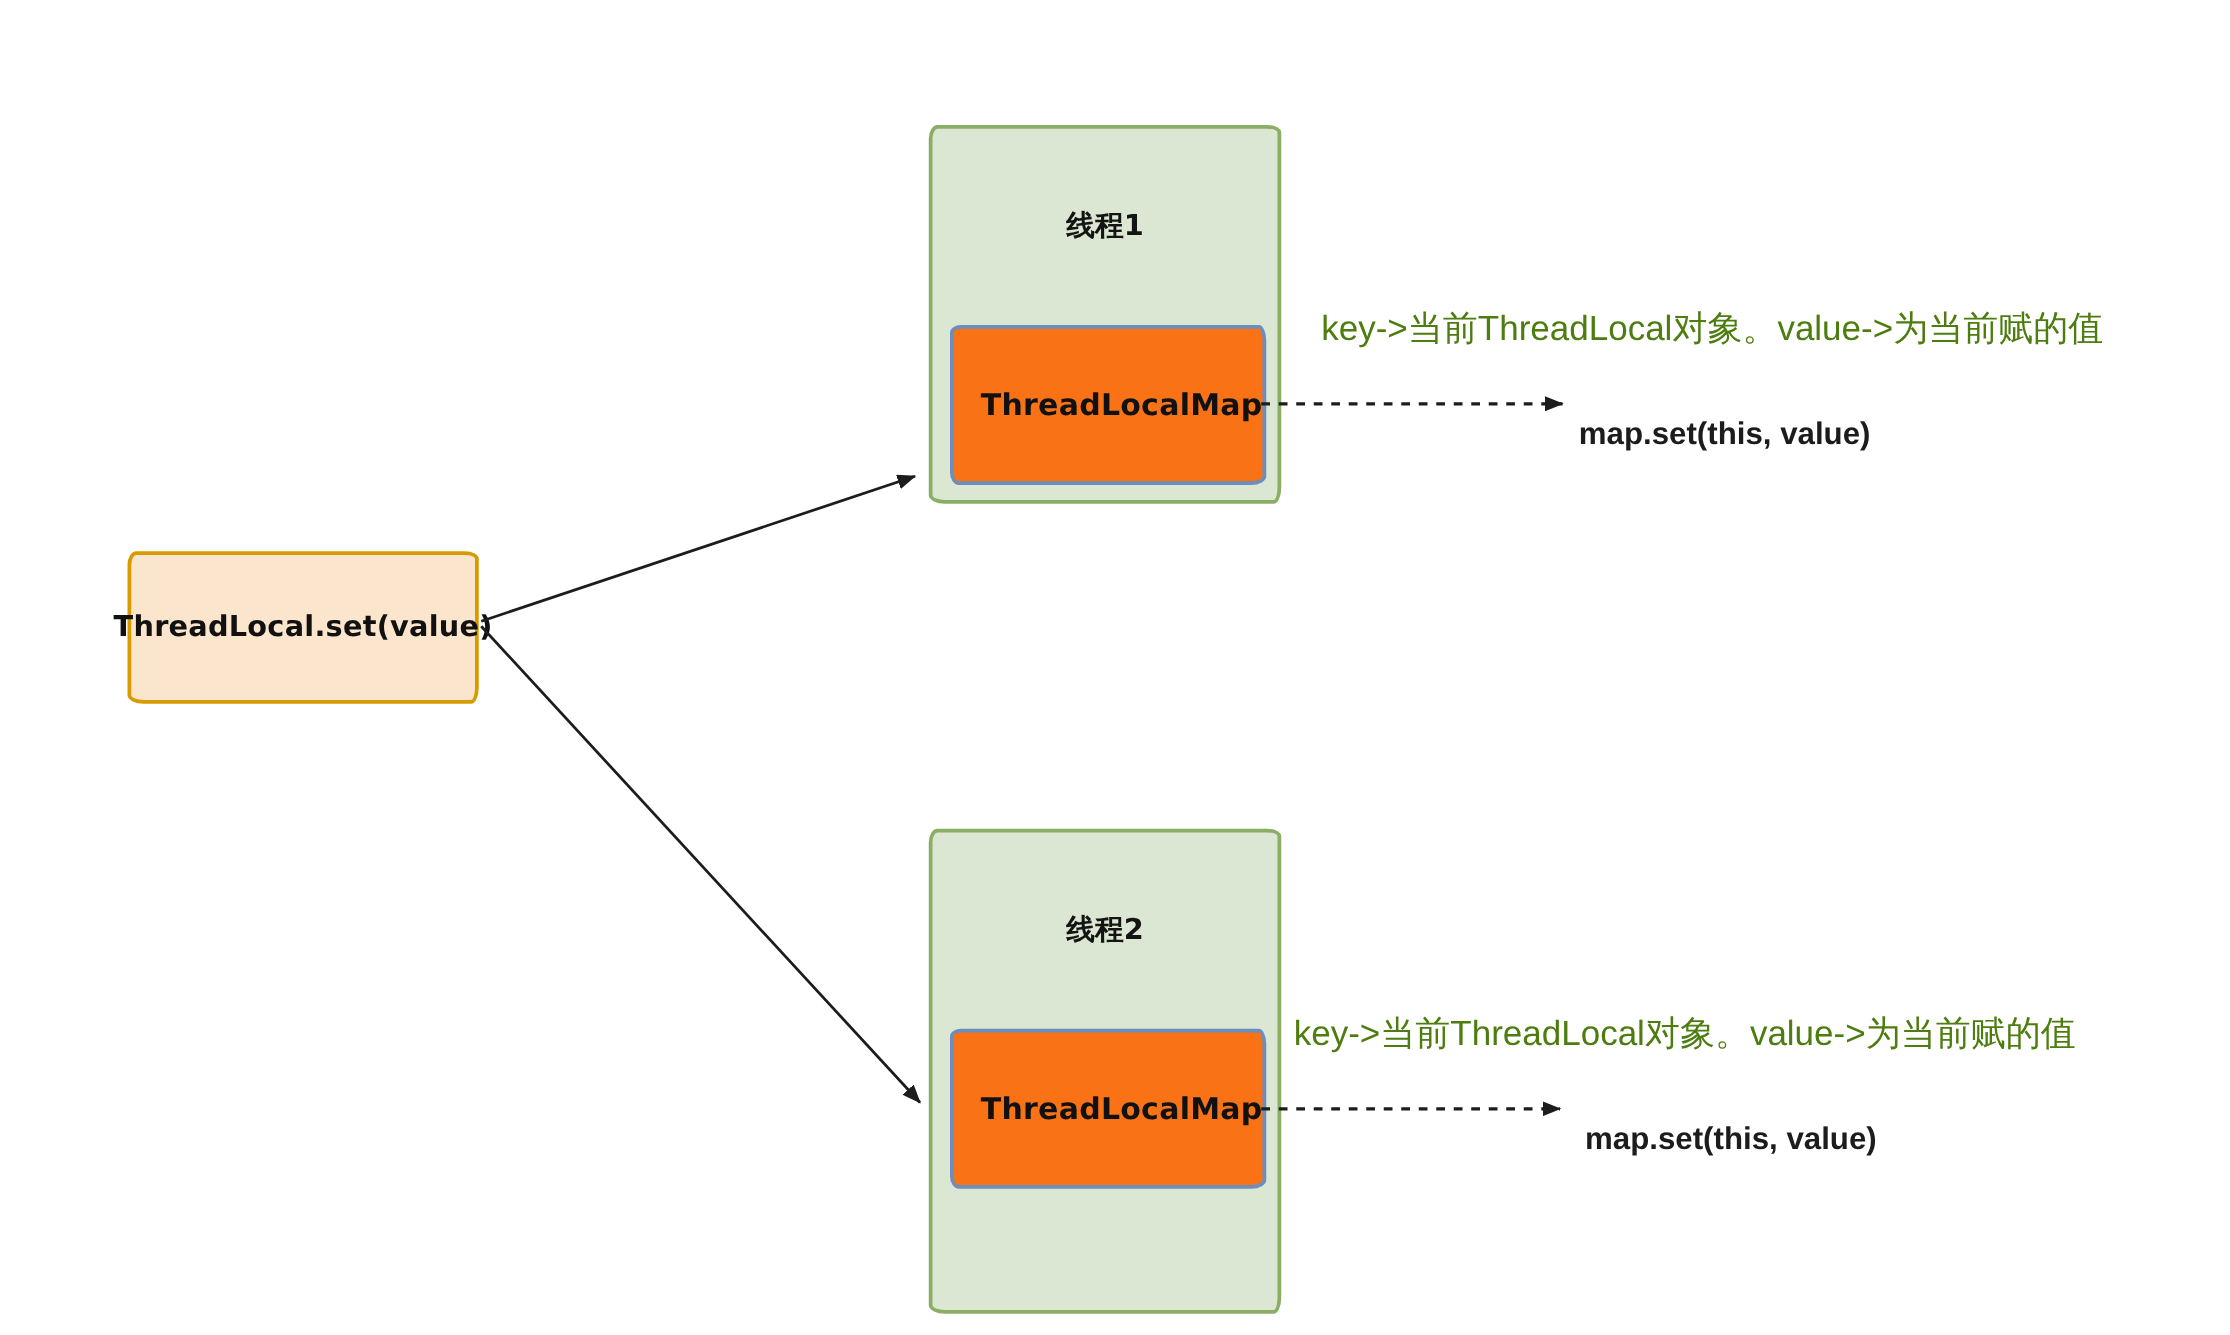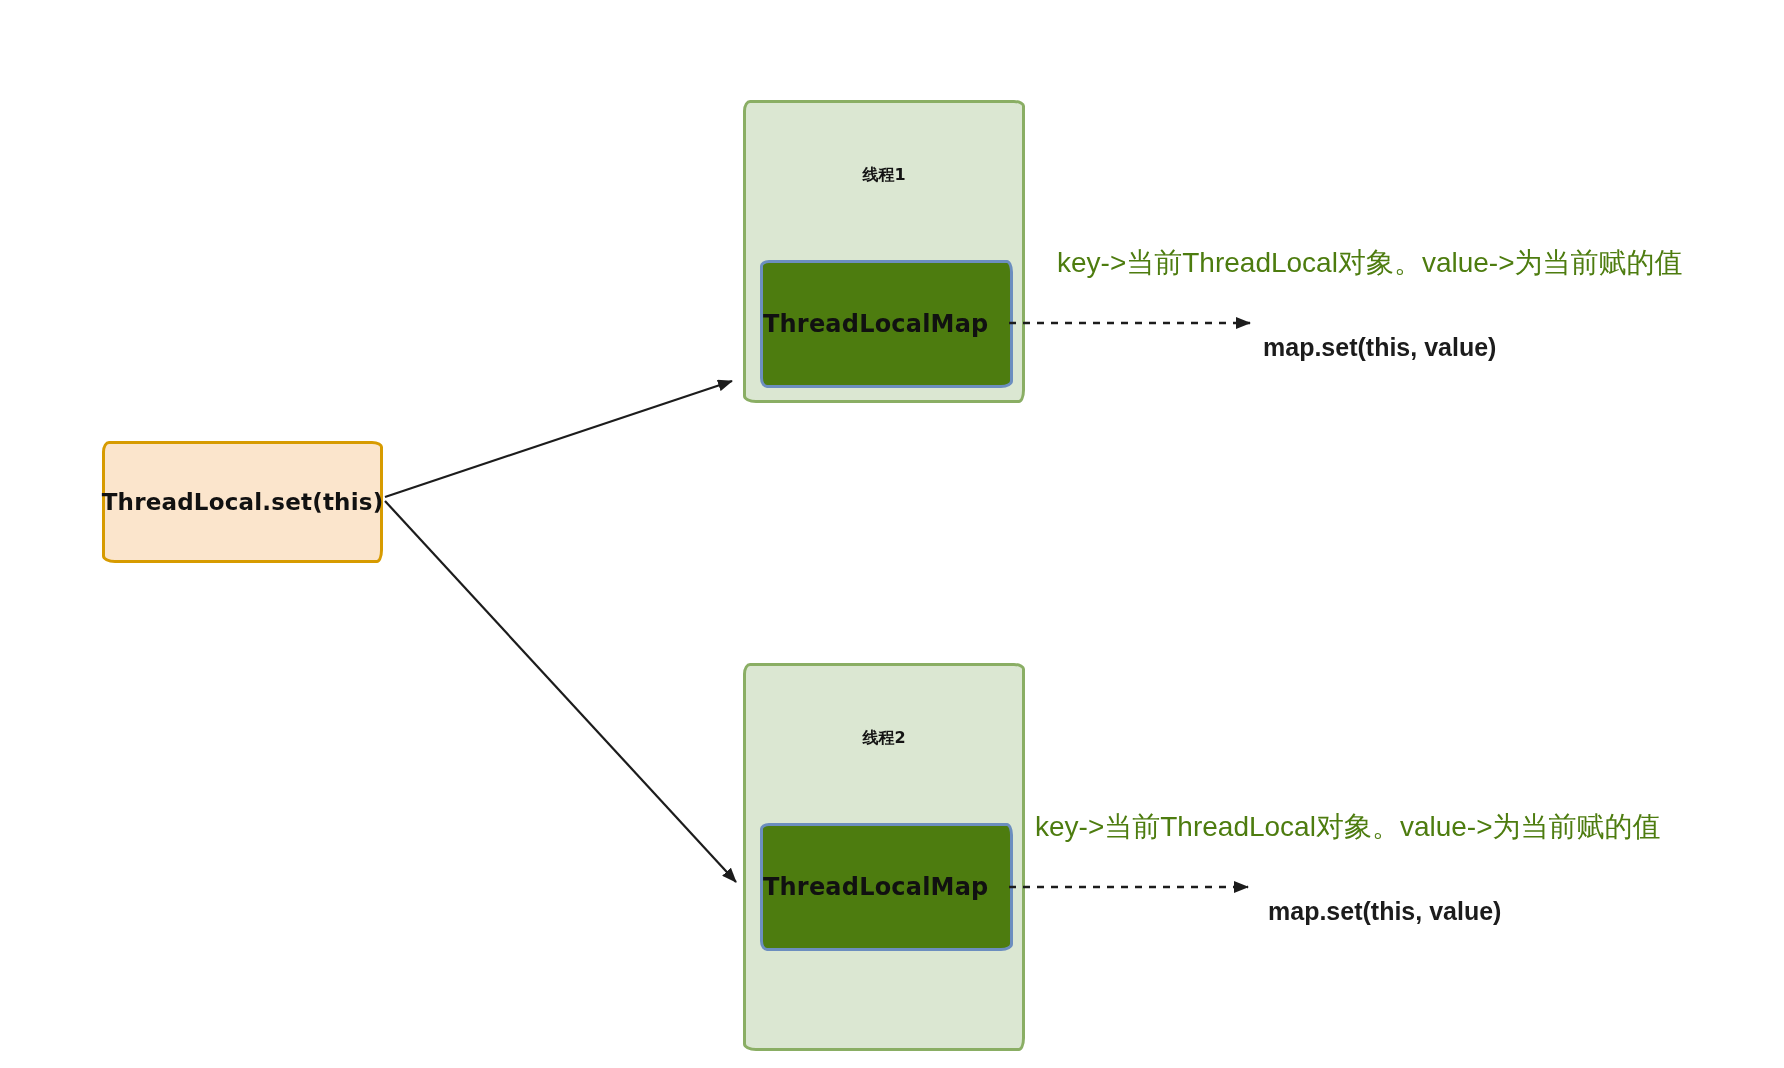--- a/index.html
+++ b/index.html
@@ -32,28 +32,28 @@
   .thread-box {
     width: 282px; height: 303px;
     background: #dbe7d2;
     border: 3px solid #8aae64;
   }
   .thread-box.t1 { left: 743px; top: 100px; }
   .thread-box.t2 { left: 743px; top: 663px; height: 388px; }
   .thread-title {
     position: absolute; left: 0; top: 62px; width: 100%;
     text-align: center;
-    font-size: 16px; font-weight: bold; color: #141414;
+    font-size: 23px; font-weight: bold; color: #141414;
   }
   .map-box {
     position: absolute; left: 14px; top: 157px; width: 247px; height: 122px;
-    background: #4d7c0f;
+    background: #f97316;
     border: 3px solid #6c8ebf;
     border-radius: 9px 6px 12px 7px / 6px 12px 7px 10px;
-    display: flex; align-items: center; justify-content: flex-start;
+    display: flex; align-items: center; justify-content: flex-end;
   }
   .map-label {
     font-size: 24px; font-weight: bold; color: #111111;
     letter-spacing: 0.2px; white-space: nowrap;
   }
   .annotation {
     position: absolute;
     font-family: "Liberation Sans", sans-serif;
     font-size: 28px; line-height: 34px;
     color: #4d7c0f;
@@ -77,21 +77,21 @@
     pointer-events: none;
     z-index: 5;
   }
 </style>
 </head>
 <body>
 
 <div class="canvas">
 
   <div class="box source-box sketch">
-    <span class="source-label">ThreadLocal.set(this)</span>
+    <span class="source-label">ThreadLocal.set(value)</span>
   </div>
 
   <div class="box thread-box sketch t1">
     <div class="thread-title">线程1</div>
     <div class="map-box">
       <span class="map-label">ThreadLocalMap</span>
     </div>
   </div>
 
   <div class="box thread-box sketch t2">

